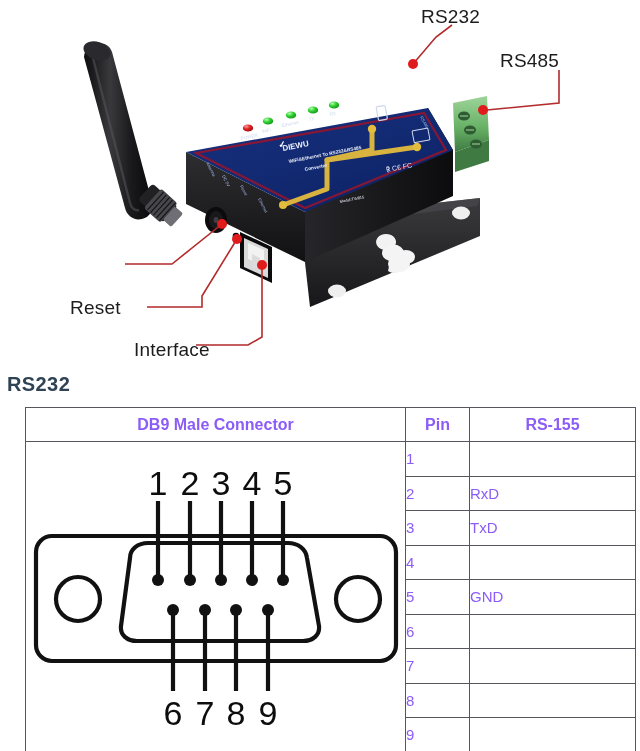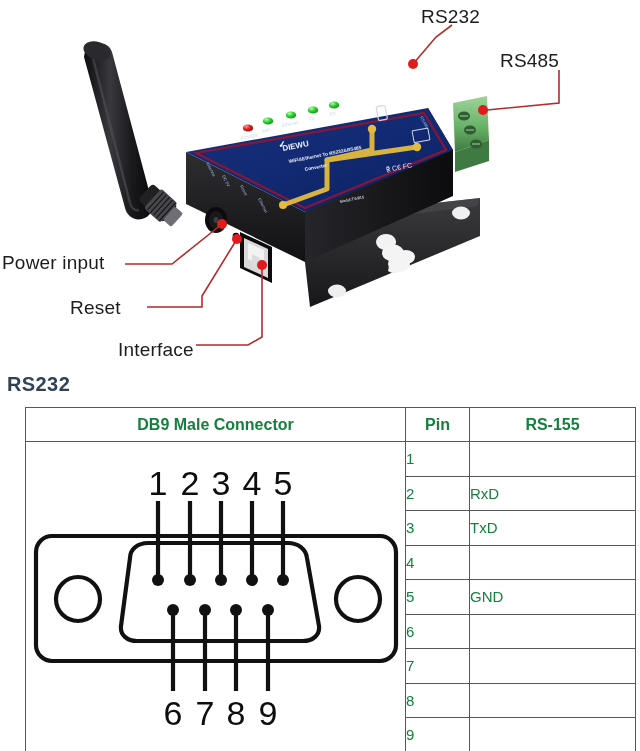--- a/index.html
+++ b/index.html
@@ -30,21 +30,21 @@
     font-size: 19px;
     font-weight: 400;
     letter-spacing: 0.2px;
     white-space: nowrap;
     font-family: "Liberation Sans", sans-serif;
   }
   #label-rs232  { left: 421px; top: 6px;  }
   #label-rs485  { left: 500px; top: 50px; }
   #label-power  { left: 2px;   top: 252px; }
   #label-reset  { left: 70px;  top: 297px; }
-  #label-iface  { left: 118px; top: 339px; text-align: right; }
+  #label-iface  { left: 134px; top: 339px; text-align: right; }
 
   
   #section-heading {
     position: absolute;
     left: 7px; top: 373px;
     font-size: 20px;
     font-weight: bold;
     color: #2f4355;
     letter-spacing: 0.4px;
   }
@@ -57,21 +57,21 @@
     height: 338px;
     border-collapse: collapse;
     table-layout: fixed;
     background: #ffffff;
   }
   #pinout-table td, #pinout-table th {
     border: 1px solid #54585c;
     padding: 0;
     vertical-align: middle;
     font-size: 15px;
-    color: #15803d;
+    color: #8b5cf6;
     font-family: "Liberation Sans", sans-serif;
     font-weight: 400;
   }
   #pinout-table th {
     font-weight: bold;
     font-size: 16px;
     height: 33px;
   }
   .col-diagram { width: 380px; }
   .col-pin     { width: 64px;  }
@@ -267,21 +267,20 @@
       <circle cx="413" cy="64" r="5"></circle>
       <circle cx="483" cy="110" r="5"></circle>
       <circle cx="222" cy="224" r="5"></circle>
       <circle cx="237" cy="239" r="5"></circle>
       <circle cx="262" cy="265" r="5"></circle>
     </g>
   </svg>
 
   <span class="callout-label" id="label-rs232">RS232</span>
   <span class="callout-label" id="label-rs485">RS485</span>
-  <span class="callout-label" id="label-power">Power input</span>
   <span class="callout-label" id="label-reset">Reset</span>
   <span class="callout-label" id="label-iface">Interface</span>
 </div>
 
 <div id="section-heading">RS232</div>
 
 <table id="pinout-table">
   <colgroup>
     <col class="col-diagram">
       <col class="col-pin">

